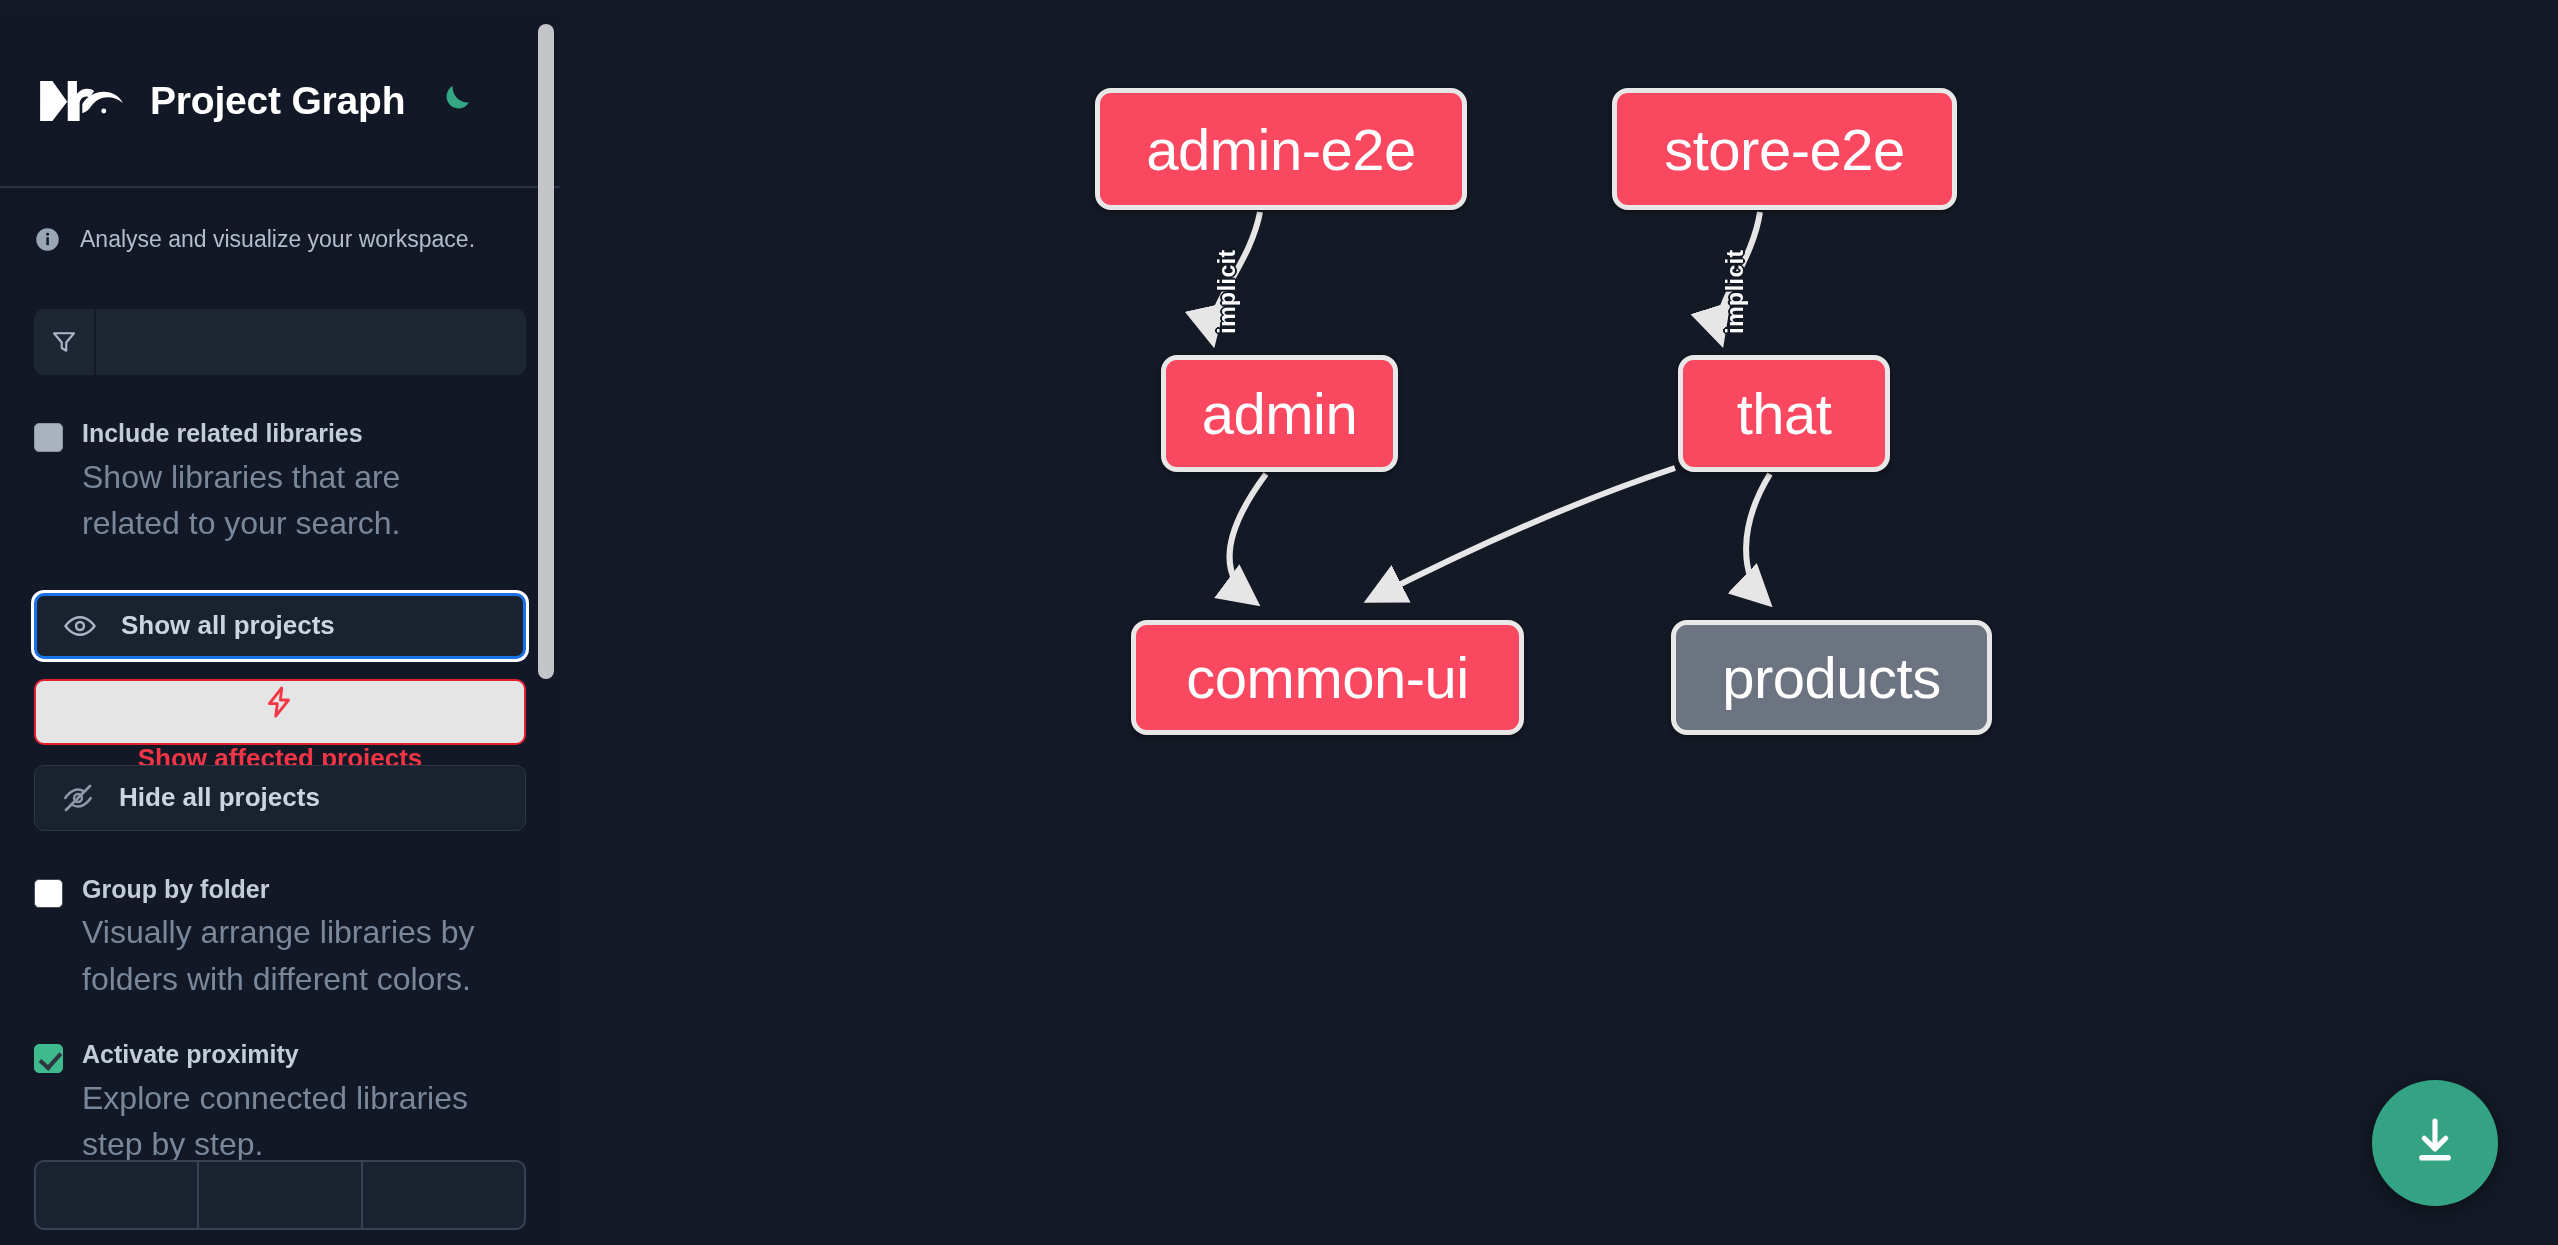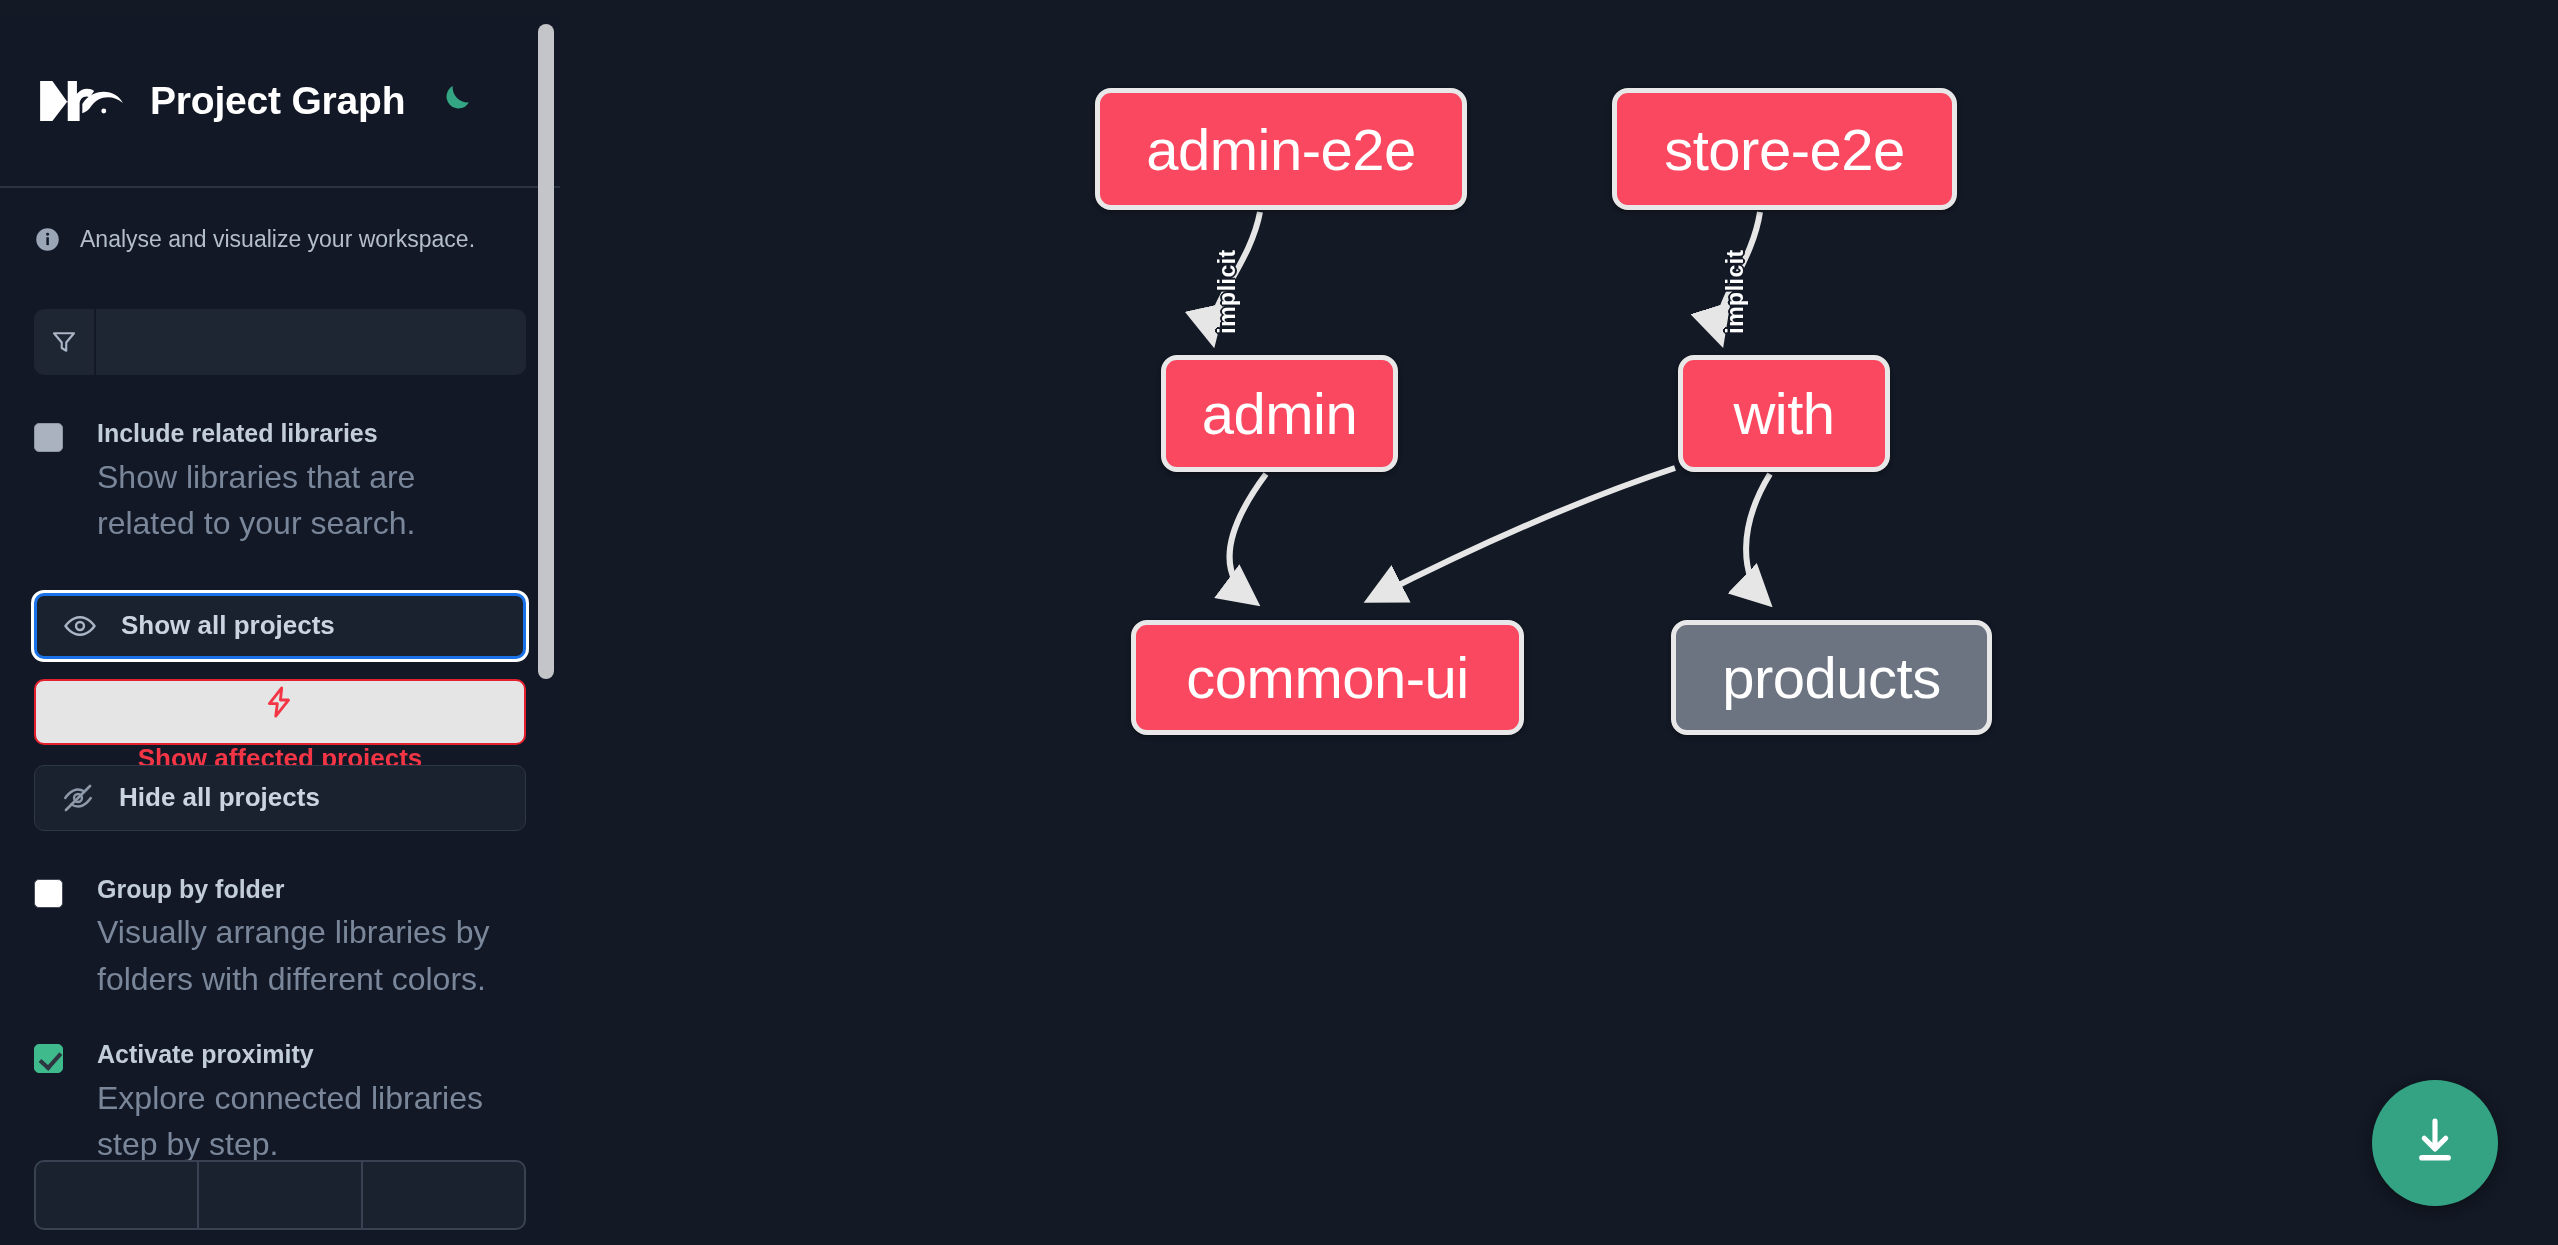--- a/index.html
+++ b/index.html
@@ -114,21 +114,21 @@
     font-family: "Liberation Sans", sans-serif;
     font-size: 27px;
     color: #cfd7e2;
     padding: 0 18px;
   }
   .filter-input::placeholder { color: #9aa7ba; }
 
   
   .chk-row {
     display: flex;
-    gap: 34px;
+    gap: 19px;
     margin-top: 42px;
   }
   .chk-row.tight { margin-top: 36px; }
 
   .chk {
     width: 29px;
     height: 29px;
     flex: 0 0 29px;
     border-radius: 5px;
     margin-top: 6px;
@@ -419,21 +419,21 @@
 
     <div class="node pink" style="left:1052px;top:72px;width:345px;height:122px;">
       <span>store-e2e</span>
     </div>
 
     <div class="node pink" style="left:601px;top:339px;width:237px;height:117px;">
       <span>admin</span>
     </div>
 
     <div class="node pink" style="left:1118px;top:339px;width:212px;height:117px;">
-      <span>with</span>
+      <span>that</span>
     </div>
 
     <div class="node pink" style="left:571px;top:604px;width:393px;height:115px;">
       <span>common-ui</span>
     </div>
 
     <div class="node grey" style="left:1111px;top:604px;width:321px;height:115px;align-items:center;">
       <span>products</span>
     </div>
 

